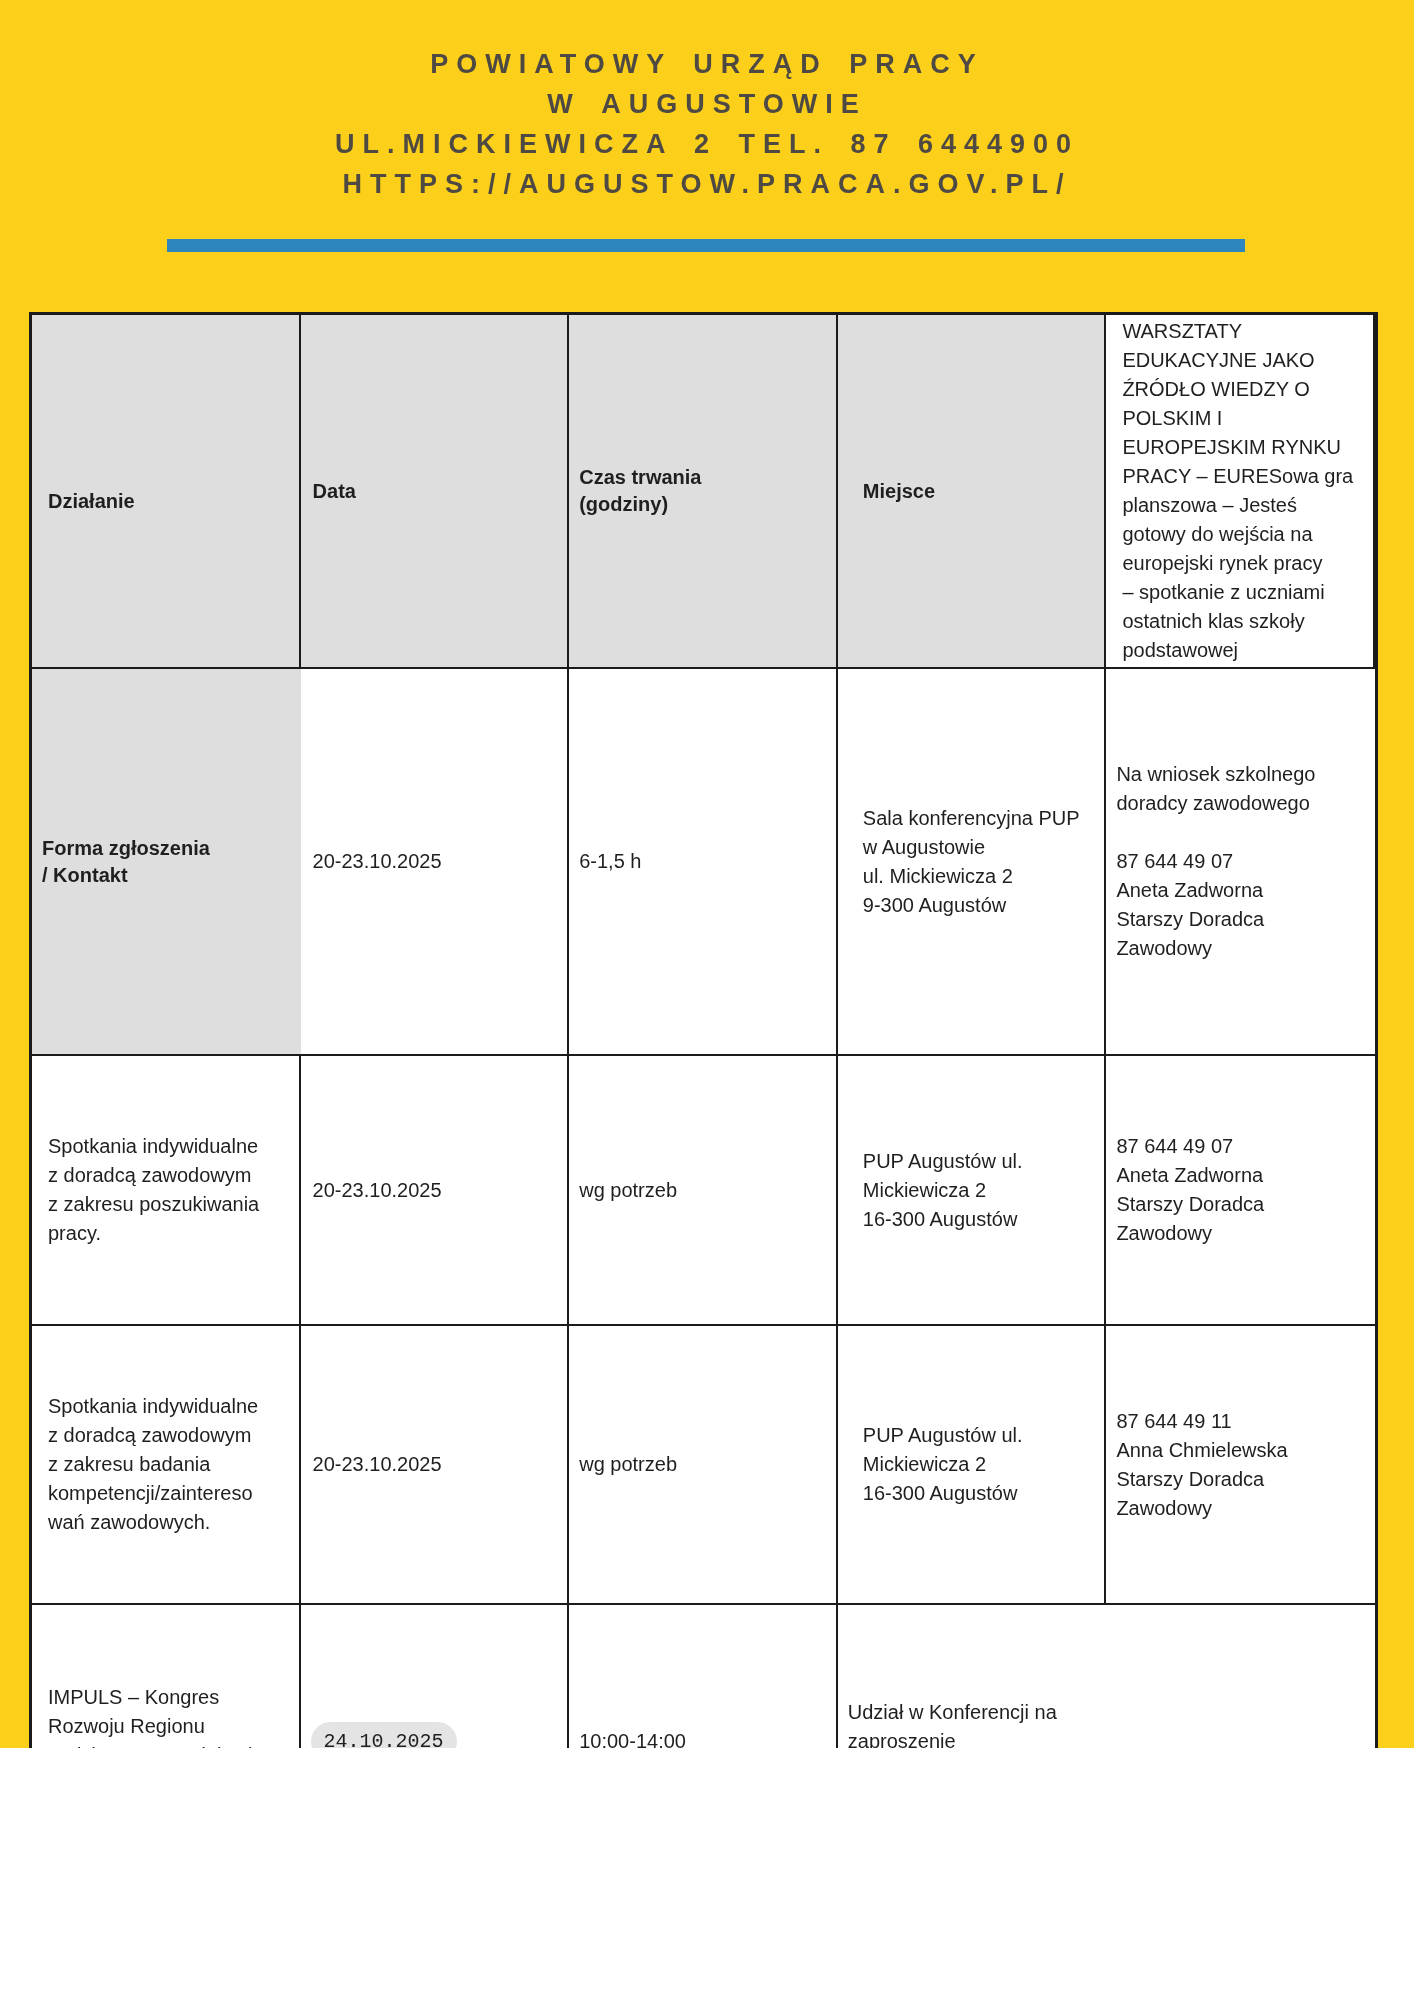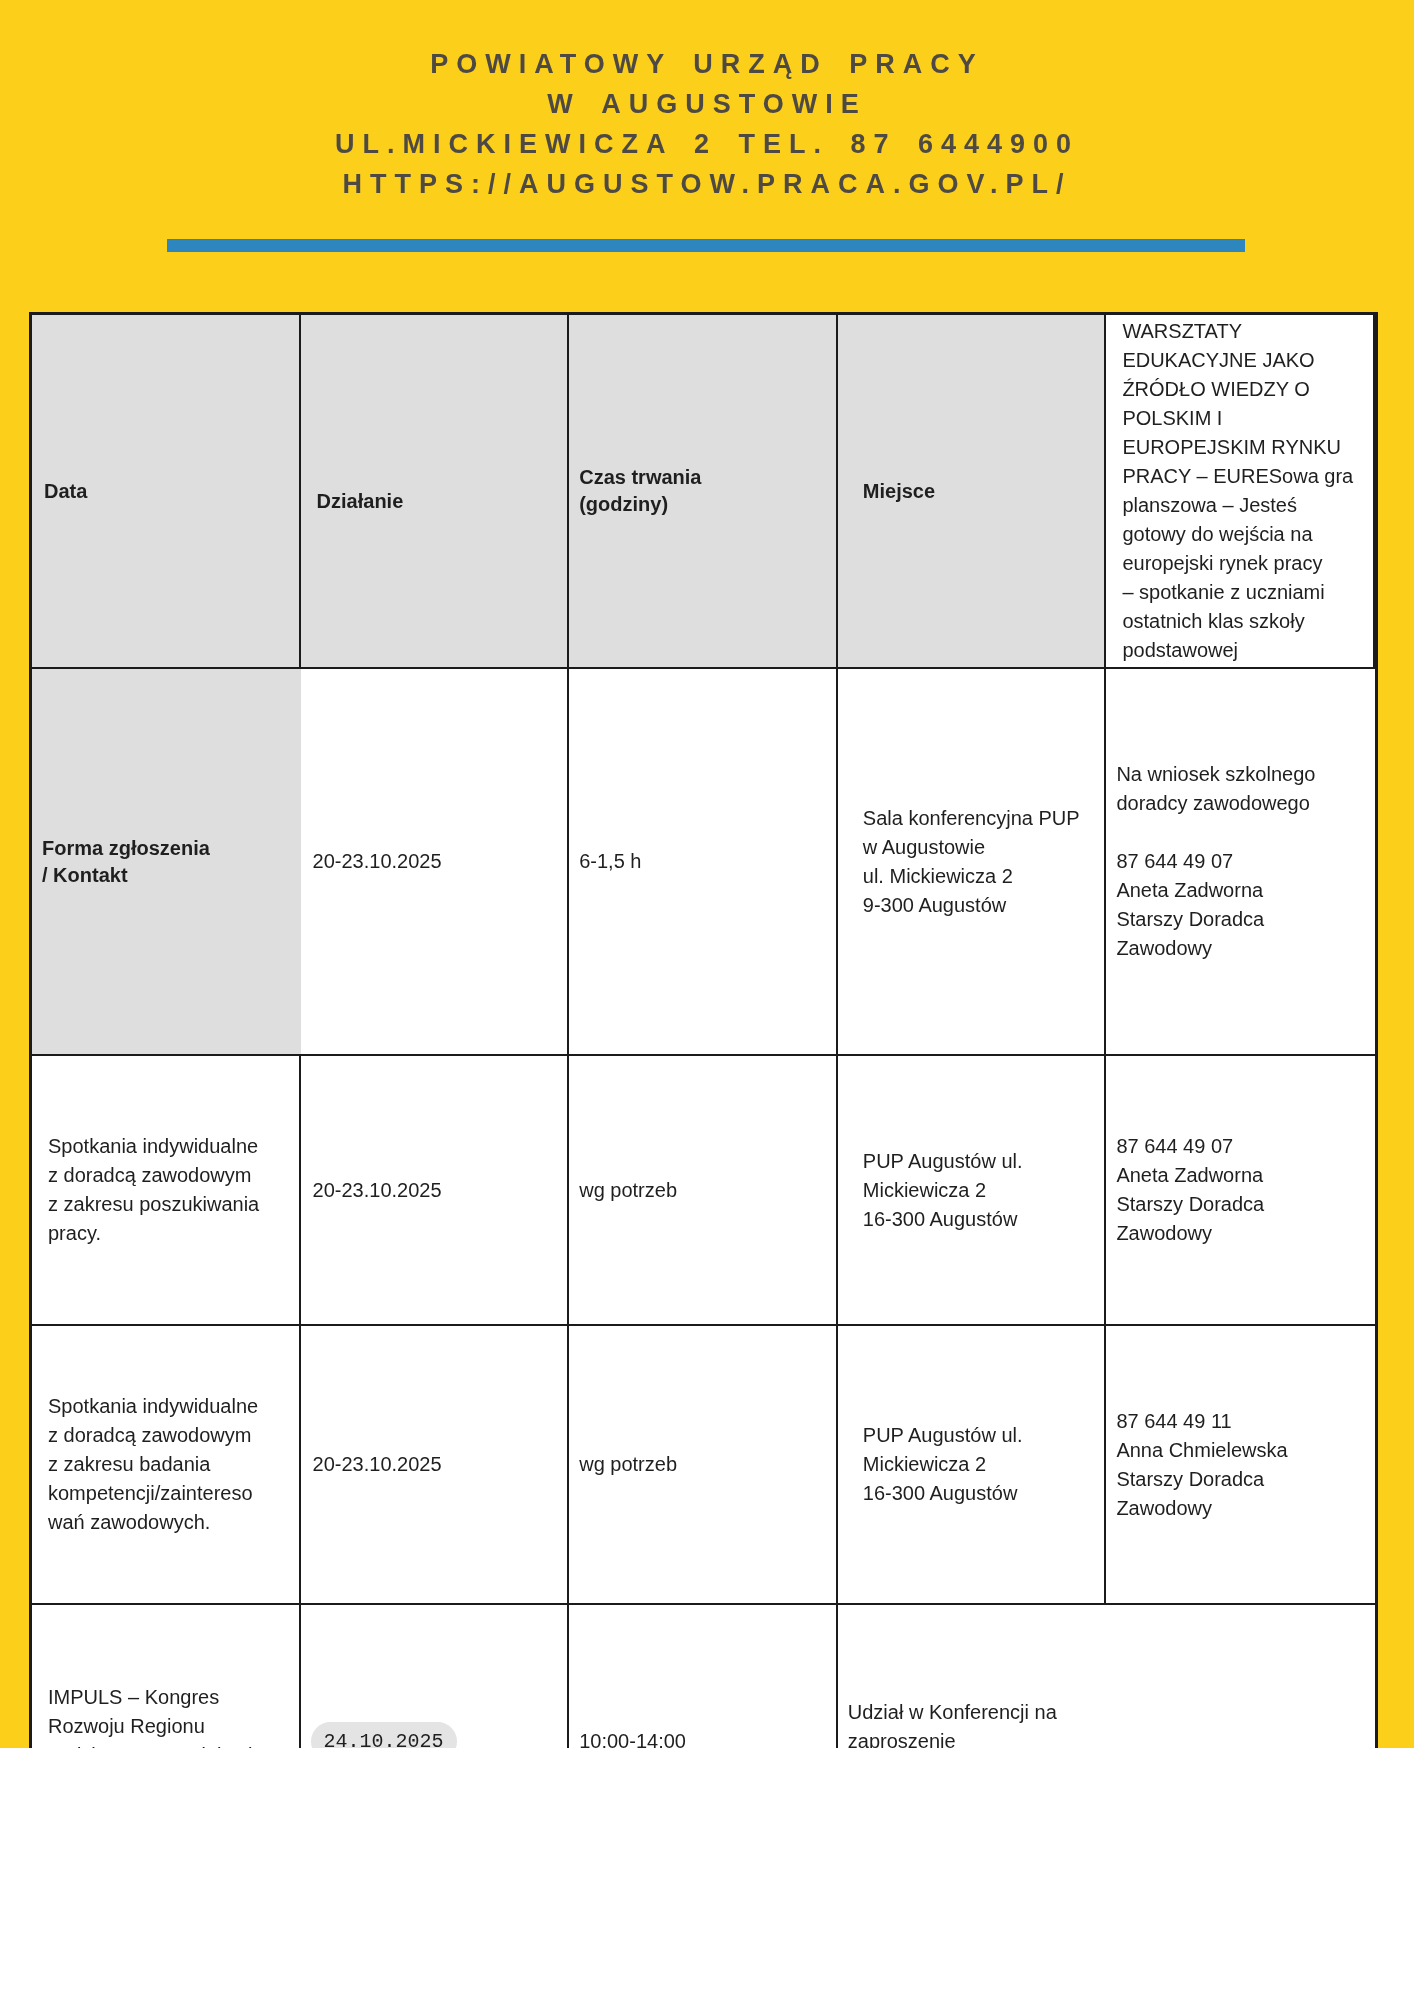--- a/index.html
+++ b/index.html
@@ -93,22 +93,22 @@
     <div>POWIATOWY URZĄD PRACY</div>
     <div>W AUGUSTOWIE</div>
     <div>UL.MICKIEWICZA 2 TEL. 87 6444900</div>
     <div>HTTPS://AUGUSTOW.PRACA.GOV.PL/</div>
   </header>
 
   <div class="accent-bar"></div>
 
   <div class="schedule-table">
 
+    <div class="cell hdr c1"><span class="hdr-label">Działanie</span></div>
     <div class="cell hdr c2"><span class="hdr-label">Data</span></div>
-    <div class="cell hdr c1"><span class="hdr-label">Działanie</span></div>
     <div class="cell hdr c3"><span class="hdr-label">Czas trwania
 (godziny)</span></div>
     <div class="cell hdr c4"><span class="hdr-label">Miejsce</span></div>
     <div class="cell c1">WARSZTATY
 EDUKACYJNE JAKO
 ŹRÓDŁO WIEDZY O
 POLSKIM I
 EUROPEJSKIM RYNKU
 PRACY – EURESowa gra
 planszowa – Jesteś

